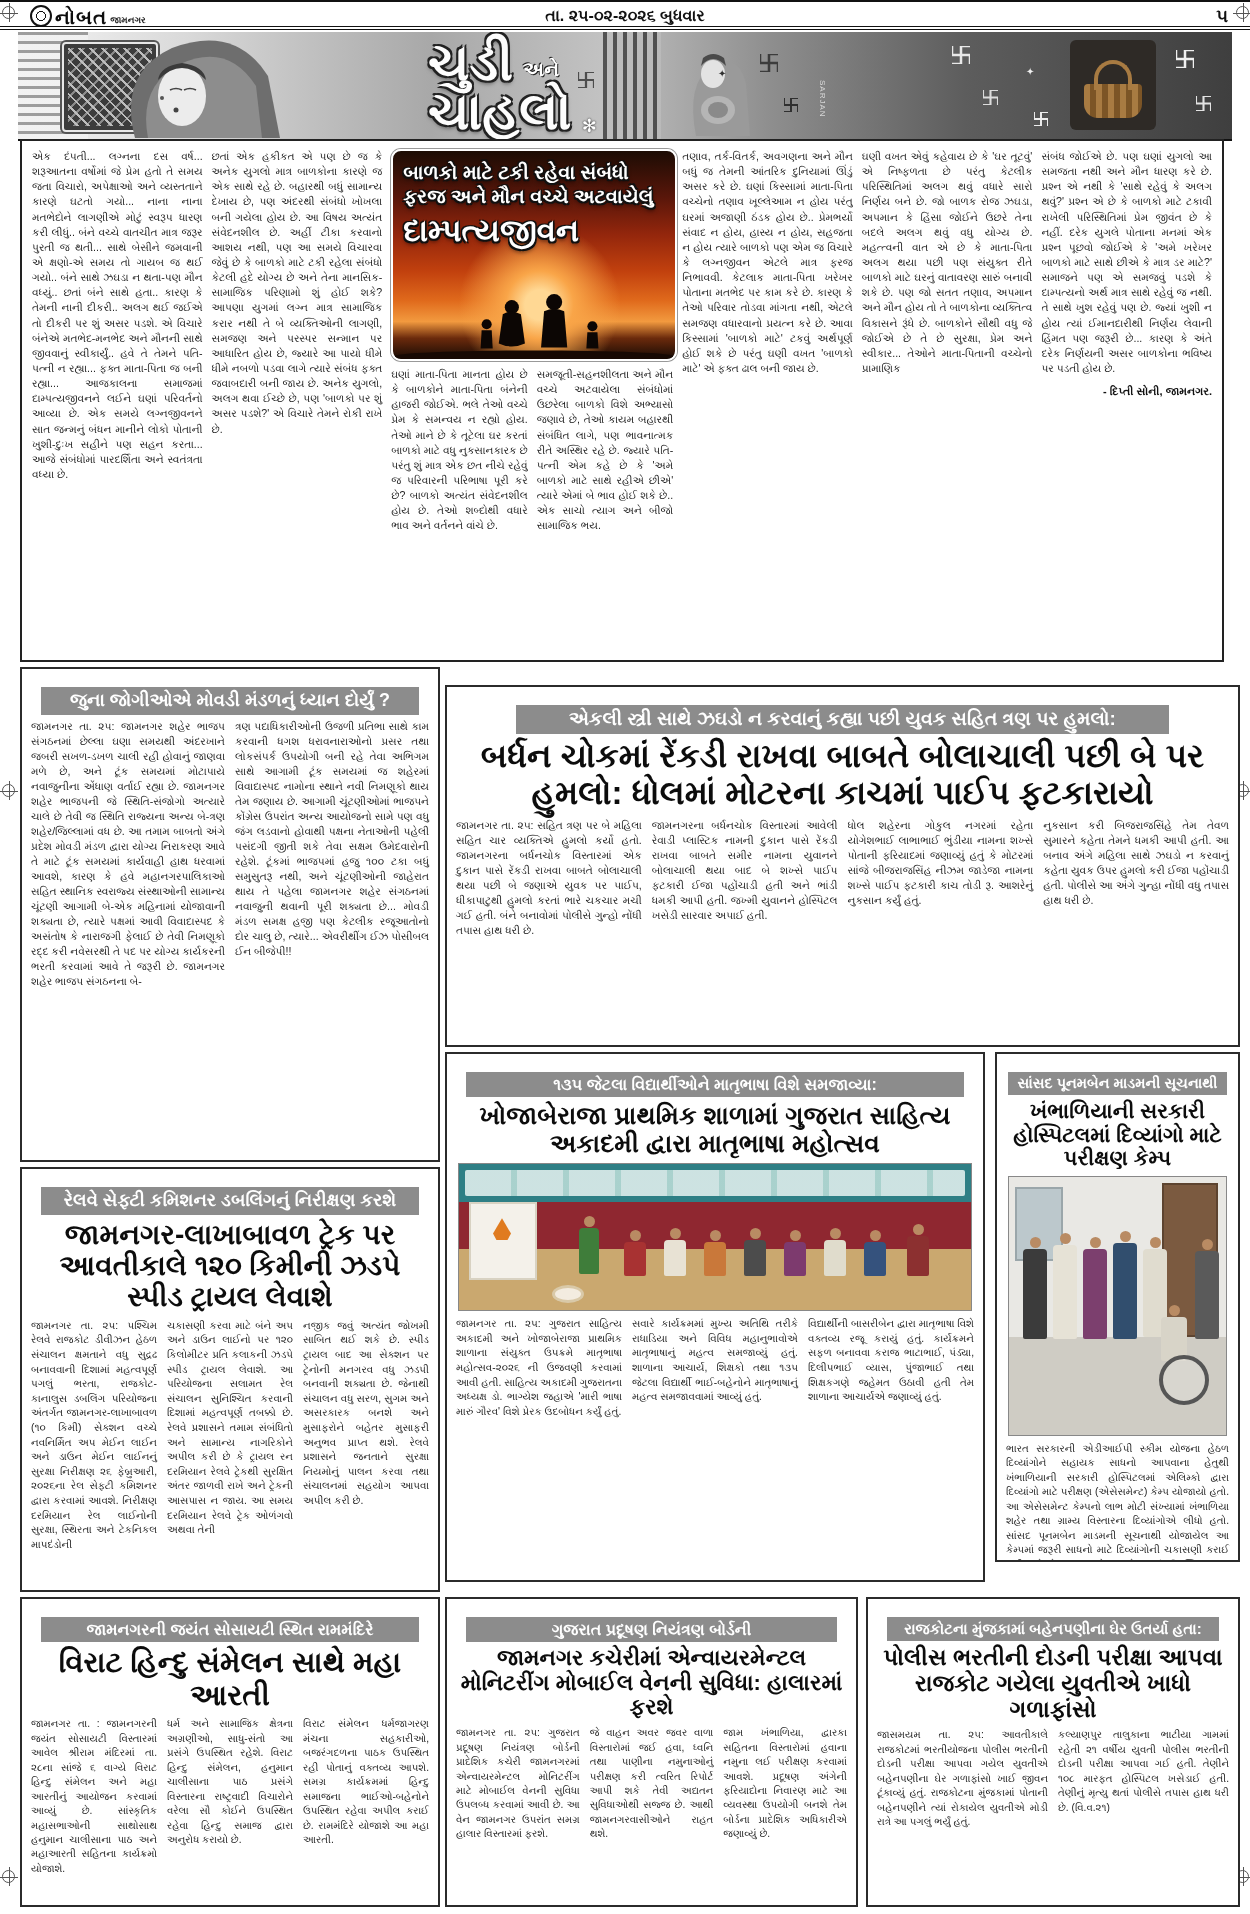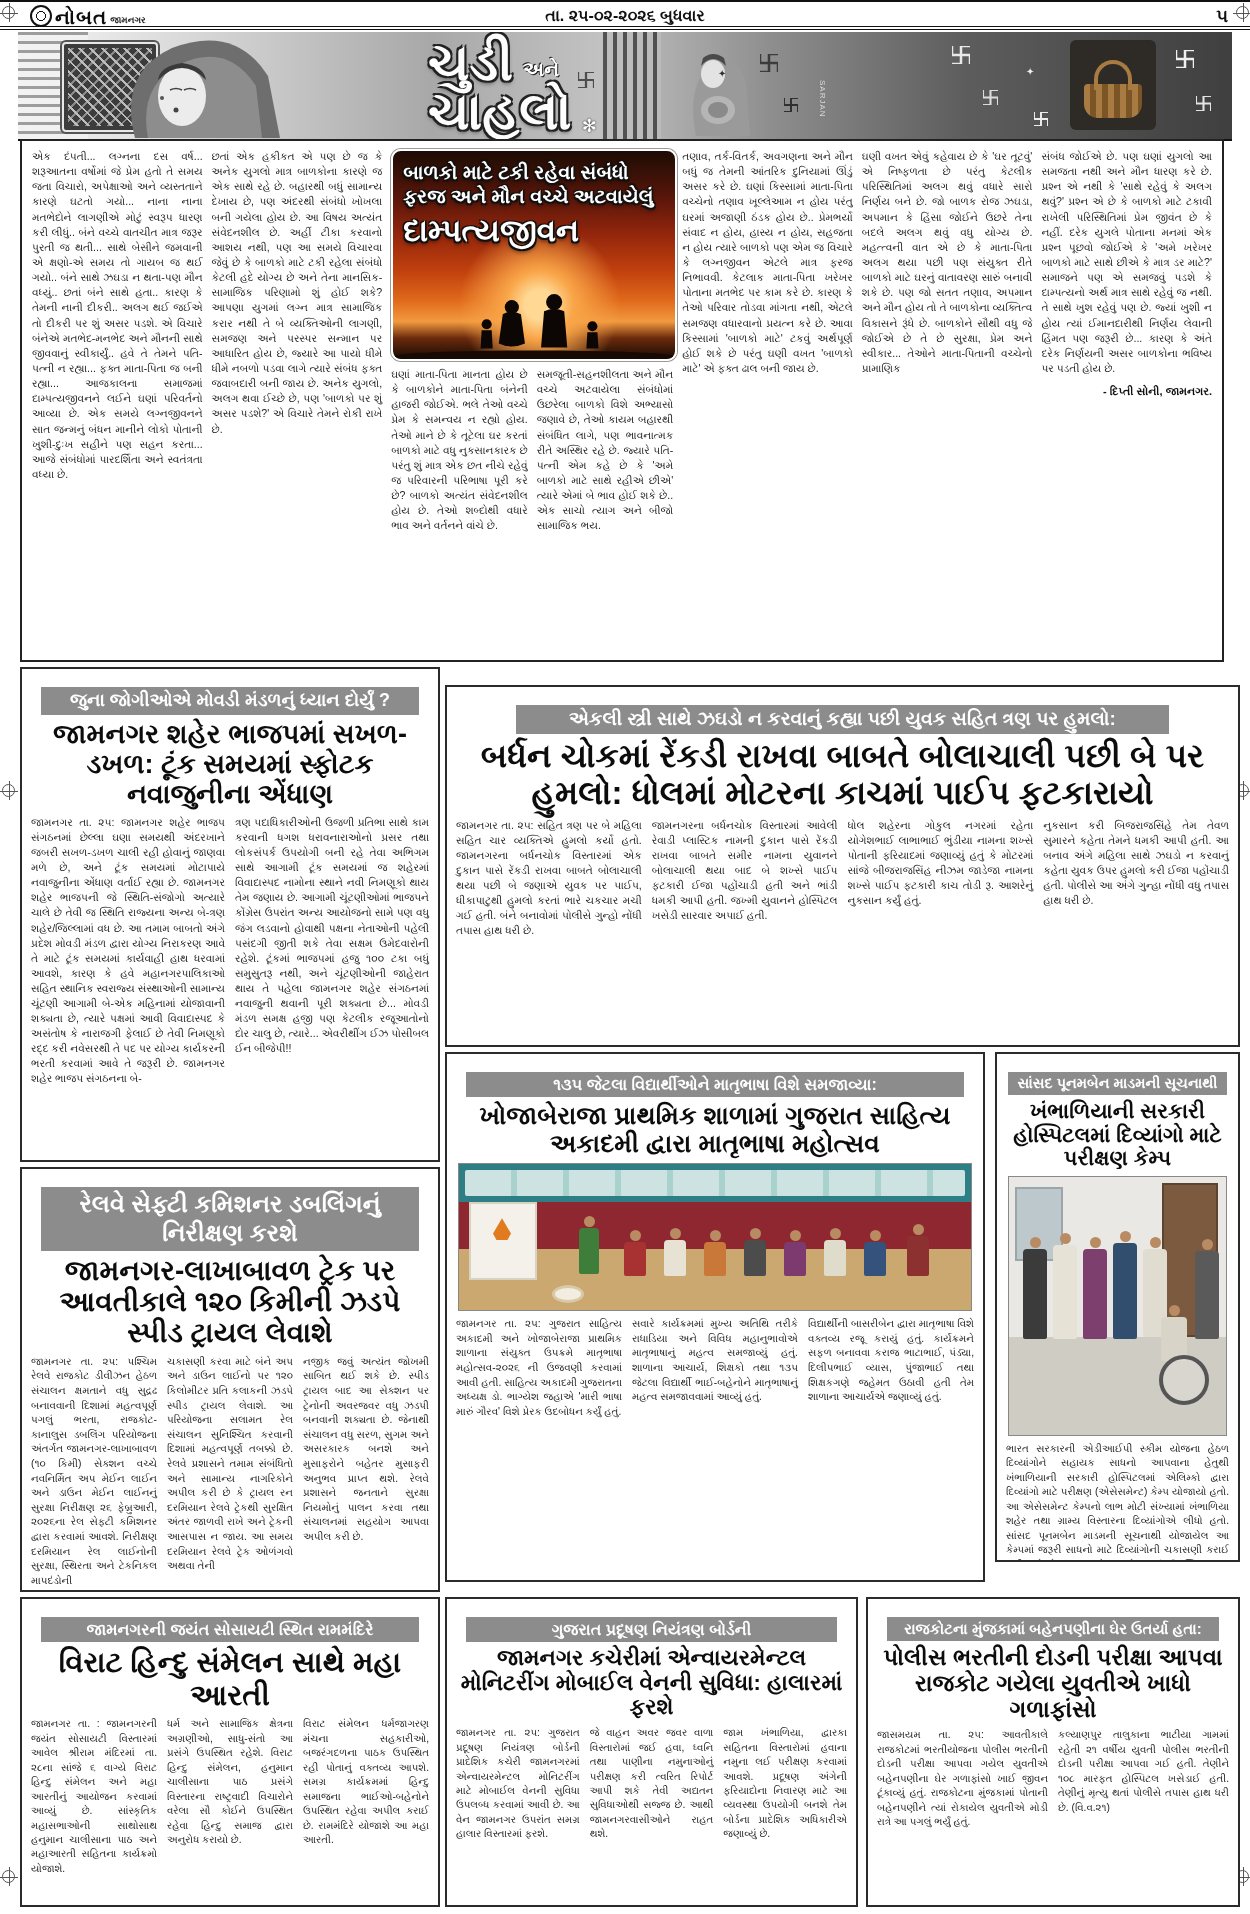--- a/index.html
+++ b/index.html
@@ -203,45 +203,44 @@
     <div class="f-col">ઘણી વખત એવું કહેવાય છે કે 'ઘર તૂટવું' એ નિષ્ફળતા છે પરંતુ કેટલીક પરિસ્થિતિમાં અલગ થવું વધારે સારો નિર્ણય બને છે. જો બાળક રોજ ઝઘડા, અપમાન કે હિંસા જોઈને ઉછરે તેના બદલે અલગ થવું વધુ યોગ્ય છે. મહત્ત્વની વાત એ છે કે માતા-પિતા અલગ થયા પછી પણ સંયુક્ત રીતે બાળકો માટે ઘરનું વાતાવરણ સારું બનાવી શકે છે. પણ જો સતત તણાવ, અપમાન અને મૌન હોય તો તે બાળકોના વ્યક્તિત્વ વિકાસને રૂંધે છે. બાળકોને સૌથી વધુ જે જોઈએ છે તે છે સુરક્ષા, પ્રેમ અને સ્વીકાર... તેઓને માતા-પિતાની વચ્ચેનો પ્રામાણિક</div>
     <div class="f-col">
       <div>સંબંધ જોઈએ છે. પણ ઘણાં યુગલો આ સમજતા નથી અને મૌન ધારણ કરે છે. પ્રશ્ન એ નથી કે 'સાથે રહેવું કે અલગ થવું?' પ્રશ્ન એ છે કે બાળકો માટે ટકાવી રાખેલી પરિસ્થિતિમાં પ્રેમ જીવંત છે કે નહીં. દરેક યુગલે પોતાના મનમાં એક પ્રશ્ન પૂછવો જોઈએ કે 'અમે ખરેખર બાળકો માટે સાથે છીએ કે માત્ર ડર માટે?' સમાજને પણ એ સમજવું પડશે કે દામ્પત્યનો અર્થ માત્ર સાથે રહેવું જ નથી. તે સાથે ખુશ રહેવું પણ છે. જ્યાં ખુશી ન હોય ત્યાં ઈમાનદારીથી નિર્ણય લેવાની હિંમત પણ જરૂરી છે... કારણ કે અંતે દરેક નિર્ણયની અસર બાળકોના ભવિષ્ય પર પડતી હોય છે.</div>
       <div class="byline">- દિપ્તી સોની, જામનગર.</div>
     </div>
   </div>
 </article>
 
 <article class="box" style="left:20px;top:665px;width:420px;height:495px">
   <div class="kicker" style="font-size:18px">જુના જોગીઓએ મોવડી મંડળનું ધ્યાન દોર્યું ?</div>
-  <h2 class="headline" style="font-size:27px">જામનગર શહેર ભાજપમાં સખળ-ડખળ: ટૂંક સમયમાં સ્ફોટક નવાજુનીના એંધાણ</h2>
   <div class="cols">
     <div>જામનગર તા. ૨૫: જામનગર શહેર ભાજપ સંગઠનમાં છેલ્લા ઘણા સમયથી અંદરખાને જબરી સખળ-ડખળ ચાલી રહી હોવાનું જાણવા મળે છે, અને ટૂંક સમયમાં મોટાપાયે નવાજુનીના એંધાણ વર્તાઈ રહ્યા છે. જામનગર શહેર ભાજપની જે સ્થિતિ-સંજોગો અત્યારે ચાલે છે તેવી જ સ્થિતિ રાજ્યના અન્ય બે-ત્રણ શહેર/જિલ્લામાં વધ છે. આ તમામ બાબતો અંગે પ્રદેશ મોવડી મંડળ દ્વારા યોગ્ય નિરાકરણ આવે તે માટે ટૂંક સમયમાં કાર્યવાહી હાથ ધરવામાં આવશે, કારણ કે હવે મહાનગરપાલિકાઓ સહિત સ્થાનિક સ્વરાજ્ય સંસ્થાઓની સામાન્ય ચૂંટણી આગામી બે-એક મહિનામાં યોજાવાની શક્યતા છે, ત્યારે પક્ષમાં આવી વિવાદાસ્પદ કે અસંતોષ કે નારાજગી ફેલાઈ છે તેવી નિમણૂકો રદ્દ કરી નવેસરથી તે પદ પર યોગ્ય કાર્યકરની ભરતી કરવામાં આવે તે જરૂરી છે. જામનગર શહેર ભાજપ સંગઠનના બે-</div>
     <div>ત્રણ પદાધિકારીઓની ઉજળી પ્રતિભા સાથે કામ કરવાની ધગશ ધરાવનારાઓનો પ્રસર તથા લોકસંપર્ક ઉપયોગી બની રહે તેવા અભિગમ સાથે આગામી ટૂંક સમયમાં જ શહેરમાં વિવાદાસ્પદ નામોના સ્થાને નવી નિમણૂકો થાય તેમ જણાય છે. આગામી ચૂંટણીઓમાં ભાજપને કોંગ્રેસ ઉપરાંત અન્ય આયોજનો સામે પણ વધુ જંગ લડવાનો હોવાથી પક્ષના નેતાઓની પહેલી પસંદગી જીતી શકે તેવા સક્ષમ ઉમેદવારોની રહેશે. ટૂંકમાં ભાજપમાં હજુ ૧૦૦ ટકા બધું સમુસુતરૂ નથી, અને ચૂંટણીઓની જાહેરાત થાય તે પહેલા જામનગર શહેર સંગઠનમાં નવાજુની થવાની પૂરી શક્યતા છે... મોવડી મંડળ સમક્ષ હજી પણ કેટલીક રજૂઆતોનો દોર ચાલુ છે, ત્યારે... એવરીથીંગ ઈઝ પોસીબલ ઈન બીજેપી!!</div>
   </div>
 </article>
 
 <article class="box" style="left:445px;top:683px;width:795px;height:362px">
   <div class="kicker" style="font-size:19px;margin:1px 60px 4px">એકલી સ્ત્રી સાથે ઝઘડો ન કરવાનું કહ્યા પછી યુવક સહિત ત્રણ પર હુમલો:</div>
   <h2 class="headline" style="font-size:33px">બર્ધન ચોકમાં રેંકડી રાખવા બાબતે બોલાચાલી પછી બે પર હુમલો: ધોલમાં મોટરના કાચમાં પાઈપ ફટકારાયો</h2>
   <div class="cols">
     <div>જામનગર તા. ૨૫: સહિત ત્રણ પર બે મહિલા સહિત ચાર વ્યક્તિએ હુમલો કર્યો હતો. જામનગરના બર્ધનચોક વિસ્તારમાં એક દુકાન પાસે રેંકડી રાખવા બાબતે બોલાચાલી થયા પછી બે જણાએ યુવક પર પાઈપ, ધીકાપાટુથી હુમલો કરતાં ભારે ચકચાર મચી ગઈ હતી. બંને બનાવોમાં પોલીસે ગુન્હો નોંધી તપાસ હાથ ધરી છે.</div>
     <div>જામનગરના બર્ધનચોક વિસ્તારમાં આવેલી રેવાડી પ્લાસ્ટિક નામની દુકાન પાસે રેંકડી રાખવા બાબતે સમીર નામના યુવાનને બોલાચાલી થયા બાદ બે શખ્સે પાઈપ ફટકારી ઈજા પહોંચાડી હતી અને ભાંડી ધમકી આપી હતી. જખ્મી યુવાનને હોસ્પિટલ ખસેડી સારવાર અપાઈ હતી.</div>
     <div>ધોલ શહેરના ગોકુલ નગરમાં રહેતા યોગેશભાઈ લાભાભાઈ ભુંડીયા નામના શખ્સે પોતાની ફરિયાદમાં જણાવ્યું હતું કે મોટરમાં સાંજે બીજરાજસિંહ નીઝમ જાડેજા નામના શખ્સે પાઈપ ફટકારી કાચ તોડી રૂ. આશરેનું નુકસાન કર્યું હતું.</div>
     <div>નુકસાન કરી બિજરાજસિંહે તેમ તેવળ સુમારને કહેતા તેમને ધમકી આપી હતી. આ બનાવ અંગે મહિલા સાથે ઝઘડો ન કરવાનું કહેતા યુવક ઉપર હુમલો કરી ઈજા પહોંચાડી હતી. પોલીસે આ અંગે ગુન્હા નોંધી વધુ તપાસ હાથ ધરી છે.</div>
   </div>
 </article>
 
 <article class="box" style="left:20px;top:1165px;width:420px;height:425px">
-  <div class="kicker" style="font-size:24px">રેલવે સેફ્ટી કમિશનર ડબલિંગનું નિરીક્ષણ કરશે</div>
+  <div class="kicker" style="font-size:18px">રેલવે સેફ્ટી કમિશનર ડબલિંગનું નિરીક્ષણ કરશે</div>
   <h2 class="headline" style="font-size:28px">જામનગર-લાખાબાવળ ટ્રેક પર આવતીકાલે ૧૨૦ કિમીની ઝડપે સ્પીડ ટ્રાયલ લેવાશે</h2>
   <div class="cols" style="font-size:10.3px">
     <div>જામનગર તા. ૨૫: પશ્ચિમ રેલવે રાજકોટ ડીવીઝન હેઠળ સંચાલન ક્ષમતાને વધુ સુદ્રઢ બનાવવાની દિશામાં મહત્વપૂર્ણ પગલું ભરતા, રાજકોટ-કાનાલુસ ડબલિંગ પરિયોજના અંતર્ગત જામનગર-લાખાબાવળ (૧૦ કિમી) સેક્શન વચ્ચે નવનિર્મિત અપ મેઈન લાઈન અને ડાઉન મેઈન લાઈનનું સુરક્ષા નિરીક્ષણ ૨૬ ફેબ્રુઆરી, ૨૦૨૬ના રેલ સેફ્ટી કમિશનર દ્વારા કરવામાં આવશે. નિરીક્ષણ દરમિયાન રેલ લાઈનોની સુરક્ષા, સ્થિરતા અને ટેકનિકલ માપદંડોની</div>
     <div>ચકાસણી કરવા માટે બંને અપ અને ડાઉન લાઈનો પર ૧૨૦ કિલોમીટર પ્રતિ કલાકની ઝડપે સ્પીડ ટ્રાયલ લેવાશે. આ પરિયોજના સલામત રેલ સંચાલન સુનિશ્ચિત કરવાની દિશામાં મહત્વપૂર્ણ તબક્કો છે. રેલવે પ્રશાસને તમામ સંબંધિતો અને સામાન્ય નાગરિકોને અપીલ કરી છે કે ટ્રાયલ રન દરમિયાન રેલવે ટ્રેકથી સુરક્ષિત અંતર જાળવી રાખે અને ટ્રેકની આસપાસ ન જાય. આ સમય દરમિયાન રેલવે ટ્રેક ઓળંગવો અથવા તેની</div>
-    <div>નજીક જવું અત્યંત જોખમી સાબિત થઈ શકે છે. સ્પીડ ટ્રાયલ બાદ આ સેક્શન પર ટ્રેનોની અવરજવર વધુ ઝડપી બનવાની શક્યતા છે. જેનાથી સંચાલન વધુ સરળ, સુગમ અને અસરકારક બનશે અને મુસાફરોને બહેતર મુસાફરી અનુભવ પ્રાપ્ત થશે. રેલવે પ્રશાસને જનતાને સુરક્ષા નિયમોનું પાલન કરવા તથા સંચાલનમાં સહયોગ આપવા અપીલ કરી છે.</div>
+    <div>નજીક જવું અત્યંત જોખમી સાબિત થઈ શકે છે. સ્પીડ ટ્રાયલ બાદ આ સેક્શન પર ટ્રેનોની મનગરવ વધુ ઝડપી બનવાની શક્યતા છે. જેનાથી સંચાલન વધુ સરળ, સુગમ અને અસરકારક બનશે અને મુસાફરોને બહેતર મુસાફરી અનુભવ પ્રાપ્ત થશે. રેલવે પ્રશાસને જનતાને સુરક્ષા નિયમોનું પાલન કરવા તથા સંચાલનમાં સહયોગ આપવા અપીલ કરી છે.</div>
   </div>
 </article>
 
 <article class="box" style="left:445px;top:1050px;width:540px;height:530px">
   <div class="kicker" style="font-size:16px">૧૩૫ જેટલા વિદ્યાર્થીઓને માતૃભાષા વિશે સમજાવ્યા:</div>
   <h2 class="headline" style="font-size:25px">ખોજાબેરાજા પ્રાથમિક શાળામાં ગુજરાત સાહિત્ય અકાદમી દ્વારા માતૃભાષા મહોત્સવ</h2>
   <div class="photo photo-school">
     <div class="banner-strip"></div>
     <div class="board"></div>
     <div class="rangoli"></div>

